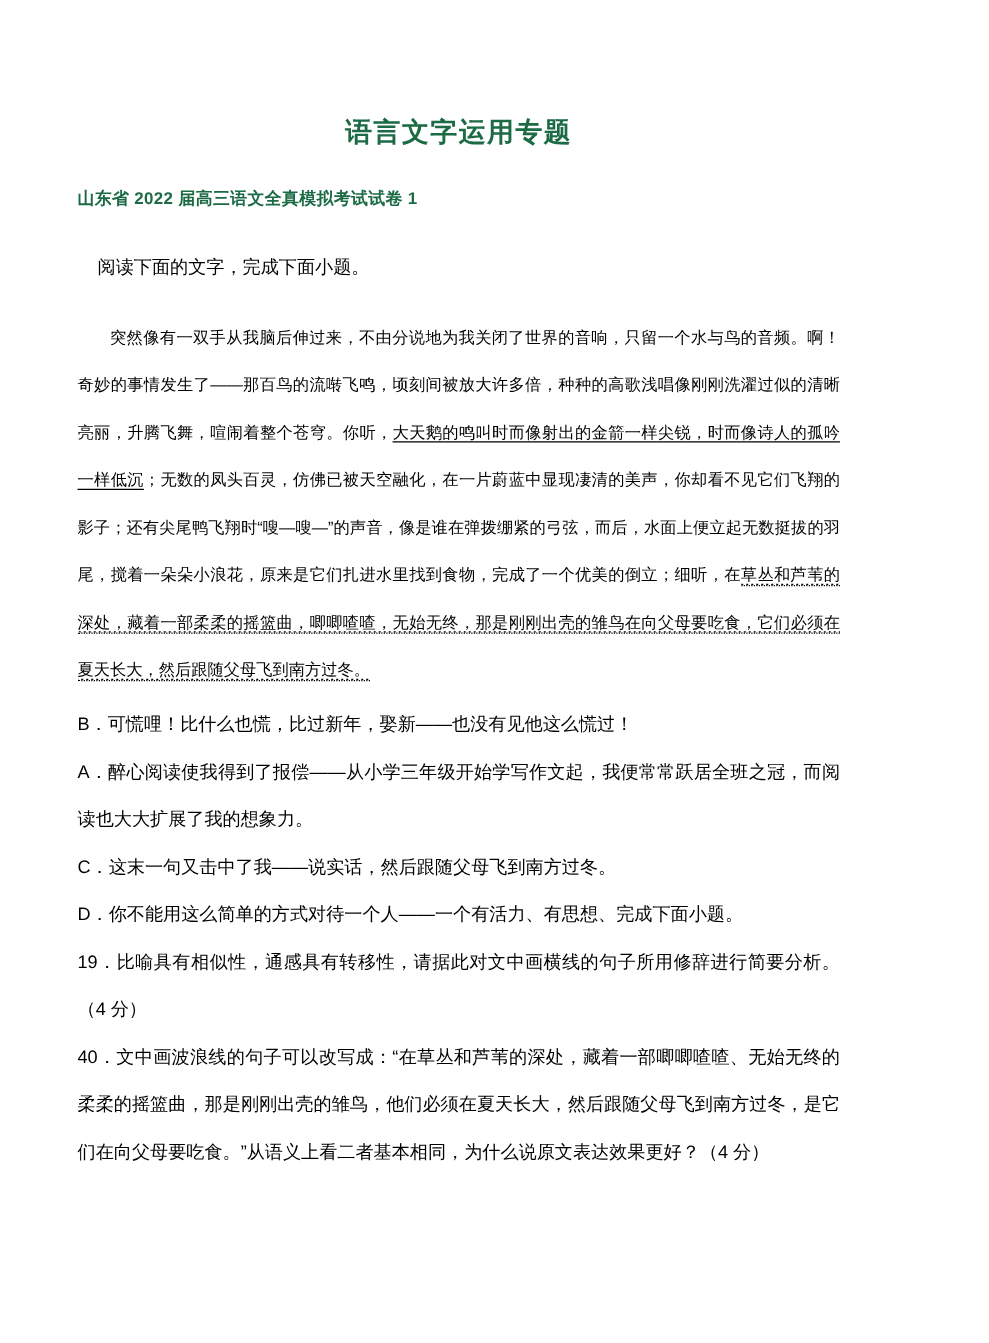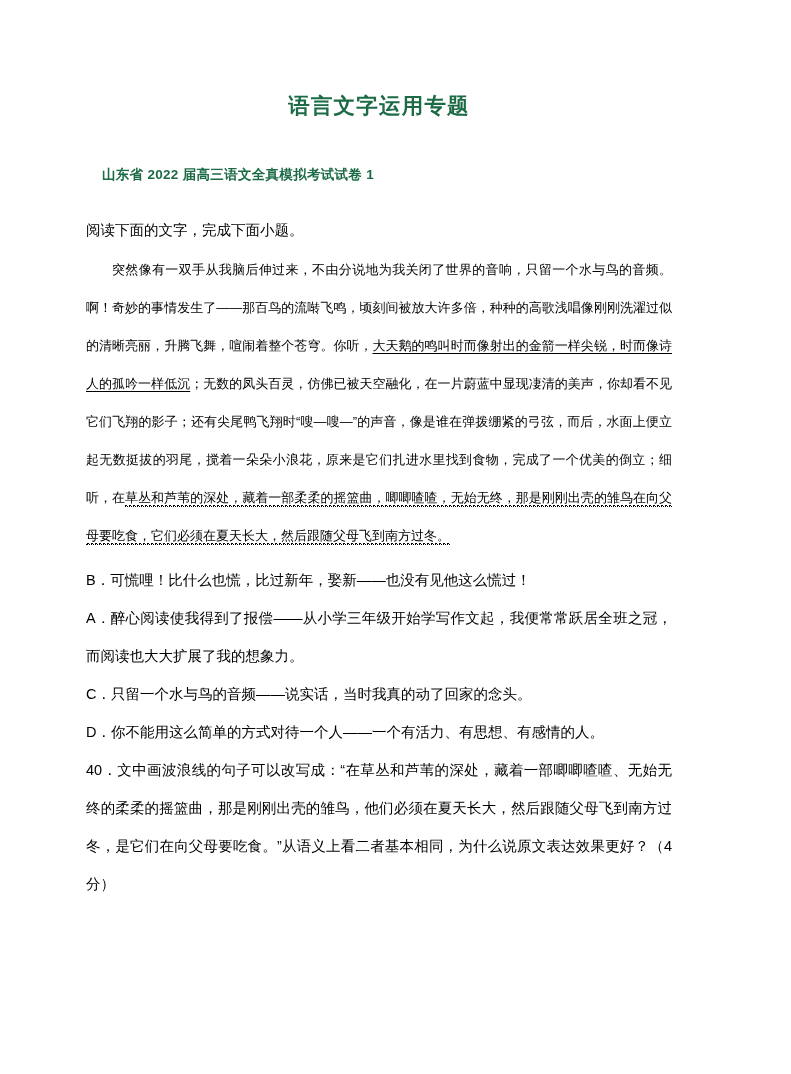--- a/index.html
+++ b/index.html
@@ -13,47 +13,47 @@
     height: 1074px;
     font-family: "Liberation Sans", "DejaVu Sans", sans-serif;
     color: #000000;
     overflow: hidden;
   }
   .page {
     position: relative;
     width: 791px;
     height: 1074px;
     box-sizing: border-box;
-    padding: 0 119px 0 86px;
+    padding: 0 119px 0 62px;
     border-radius: 10px;
   }
   
   .doc-title {
     margin: 0;
     padding-top: 92px;
     text-align: center;
     font-size: 21.5px;
     font-weight: bold;
     color: #1c6b45;
     letter-spacing: 1.2px;
     line-height: 28px;
   }
   
   .source-line {
-    margin: 16px;
+    margin: 0;
     padding-top: 29px;
     font-size: 13.5px;
     font-weight: bold;
     color: #1c6b45;
     line-height: 20px;
     letter-spacing: 0.3px;
   }
   
   .instruction {
-    margin: 0;
+    margin: 16px;
     padding-top: 12px;
     font-size: 14.5px;
     line-height: 34px;
     color: #000;
   }
   
   .passage {
     margin: 0;
     padding-top: 4px;
     font-size: 13px;
@@ -112,27 +112,30 @@
 
     <p class="q-line">
       <span class="q-num">B．</span><span>可慌哩！比什么也慌，比过新年，娶新——也没有见他这么慌过！</span>
     </p>
 
     <p class="q-line">
       <span class="q-num">A．</span><span>醉心阅读使我得到了报偿——从小学三年级开始学写作文起，我便常常跃居全班之冠，而阅读也大大扩展了我的想象力。</span>
     </p>
 
     <p class="q-line">
-      <span class="q-num">C．</span><span>只留一个水与鸟的音频——说实话，当时我真的动了回家的念头。</span>
+      <span class="q-num">C．</span><span>这末一句又击中了我——说实话，然后跟随父母飞到南方过冬。</span>
     </p>
 
     <p class="q-line">
-      <span class="q-num">D．</span><span>你不能用这么简单的方式对待一个人——一个有活力、有思想、有感情的人。</span>
+      <span class="q-num">D．</span><span>你不能用这么简单的方式对待一个人——一个有活力、有思想、完成下面小题。</span>
     </p>
 
+    <p class="q-line">
+      <span class="q-num">19．</span><span>比喻具有相似性，通感具有转移性，请据此对文中画横线的句子所用修辞进行简要分析。（4 分）</span>
+    </p>
 
     <p class="q-line">
       <span class="q-num">40．</span><span>文中画波浪线的句子可以改写成：“在草丛和芦苇的深处，藏着一部唧唧喳喳、无始无终的柔柔的摇篮曲，那是刚刚出壳的雏鸟，他们必须在夏天长大，然后跟随父母飞到南方过冬，是它们在向父母要吃食。”从语义上看二者基本相同，为什么说原文表达效果更好？（4 分）</span>
     </p>
 
   </div>
 
 </div>
 
 </body></html>

